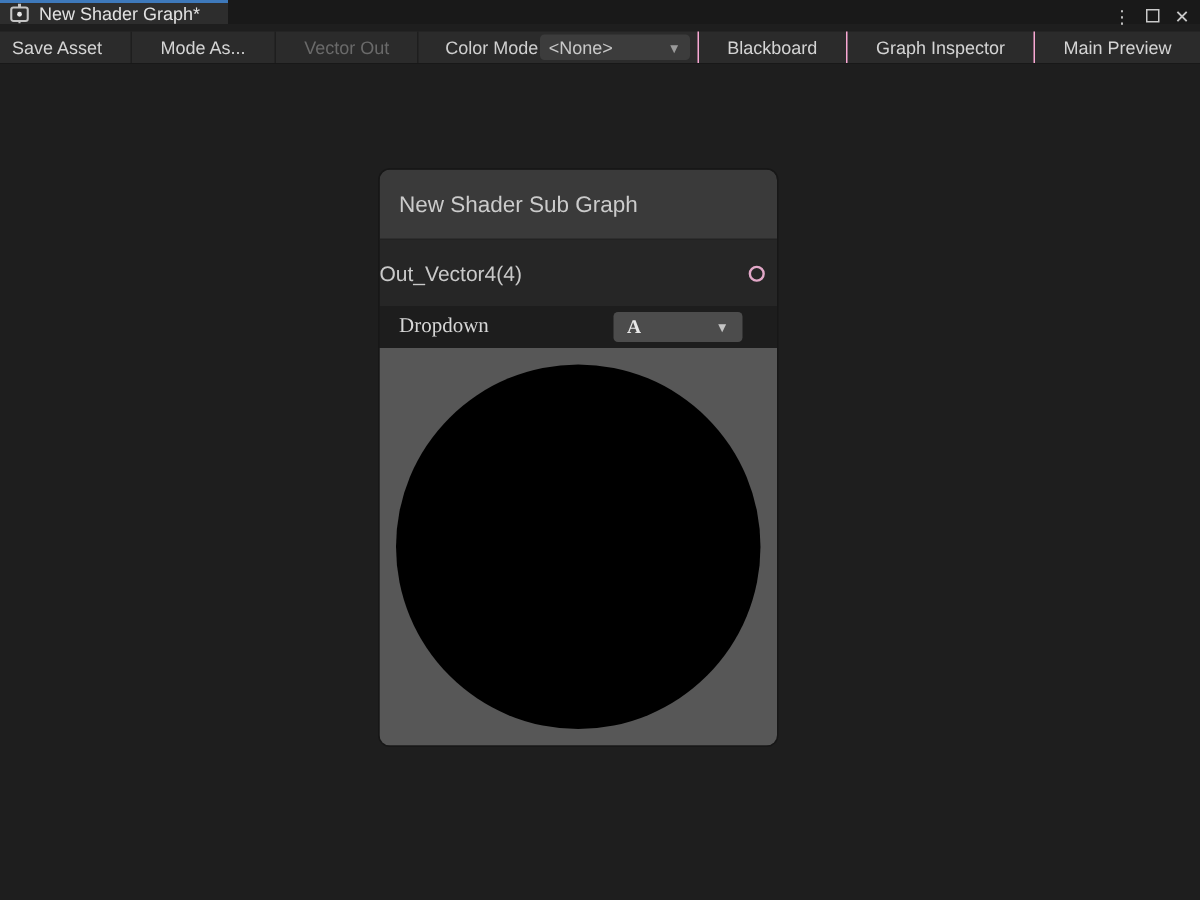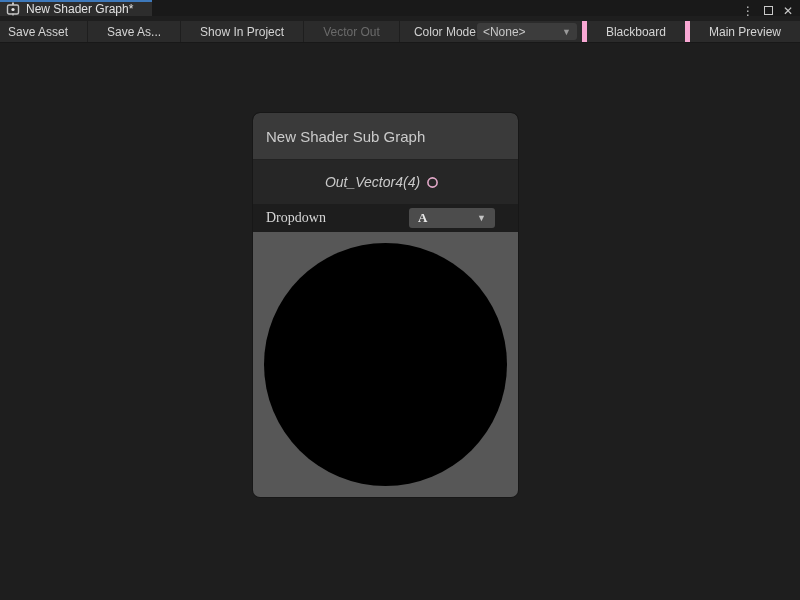--- a/index.html
+++ b/index.html
@@ -37,21 +37,21 @@
     position:absolute; left:0; top:21px; width:800px; height:22px;
     background:#2b2b2b; border-bottom:1px solid #181818;
     display:flex; align-items:stretch; font-size:12px;
   }
   .tb-btn {
     display:flex; align-items:center; padding:0 19px; color:#d4d4d4;
     border-right:1px solid #1e1e1e; white-space:nowrap;
   }
   .tb-btn:first-child { padding-left:8px; }
   .tb-btn.disabled { color:#6a6a6a; }
-  .tb-btn.right-sep { border-right:none; border-left:5px solid #f9a8d4; }
+  .tb-btn.right-sep { border-right:none; border-left:1px solid #f9a8d4; }
   .tb-spacer { flex:1; }
   .colormode-group { display:flex; align-items:center; padding-right:5px; }
   .colormode-label { color:#cfcfcf; margin-right:1px; white-space:nowrap; }
   .tb-dropdown {
     width:100px; height:17px; background:#3c3c3c; border-radius:3px;
     display:flex; align-items:center; padding:8px 6px; color:#c8c8c8;
     white-space:nowrap;
   }
   .tb-dropdown .caret { margin-left:auto; font-size:9px; color:#9a9a9a; }
 
@@ -62,22 +62,22 @@
     display:flex; flex-direction:column;
     outline:1px solid #171717;
   }
   .node-header {
     height:47px; flex:0 0 auto; background:#3a3a3a;
     display:flex; align-items:center; padding-left:13px;
     font-size:15px; color:#cbcbcb; border-bottom:1px solid #222;
   }
   .port-row {
     height:44px; flex:0 0 auto; background:#262626;
-    display:flex; align-items:center; justify-content:center;
-    padding-right:7px; font-size:14px; color:#c9c9c9;font-style:italic;
+    display:flex; align-items:center; justify-content:space-between;
+    padding-right:7px; font-size:14px; color:#c9c9c9;
   }
   .port-circle { width:13px; height:13px; margin-left:6px; flex:0 0 auto; }
   .dropdown-row {
     height:28px; flex:0 0 auto; background:#1d1d1d;
     display:flex; align-items:center; padding:0 23px 0 13px;
     font-size:14px; color:#d6d6d6;font-family:Liberation Serif, serif;
   }
   .node-dropdown {
     margin-left:auto; width:86px; height:20px; background:#4c4c4c;
     border-radius:3px; display:flex; align-items:center; padding:0 9px;
@@ -107,35 +107,35 @@
     <span class="win-btn">⋮</span>
     <span class="win-btn">
         <span class="maximize-box"></span>
       </span>
     <span class="win-btn">✕</span>
   </div>
 </div>
 
 <div class="toolbar">
   <div class="tb-btn">Save Asset</div>
-  <div class="tb-btn">Save As...</div>
-  <div class="tb-btn">Show In Project</div>
+  <div class="tb-btn">Mode As...</div>
   <div class="tb-btn disabled">Vector Out</div>
 
   <div class="tb-spacer"></div>
 
   <div class="colormode-group">
     <span class="colormode-label">Color Mode</span>
     <div class="tb-dropdown">
       <span>&lt;None&gt;</span>
       <span class="caret">▼</span>
     </div>
   </div>
 
   <div class="tb-btn right-sep">Blackboard</div>
+  <div class="tb-btn right-sep">Graph Inspector</div>
   <div class="tb-btn right-sep">Main Preview</div>
 </div>
 
 <div class="node">
   <div class="node-header">
     <span>New Shader Sub Graph</span>
   </div>
 
   <div class="port-row">
     <span>Out_Vector4(4)</span>

